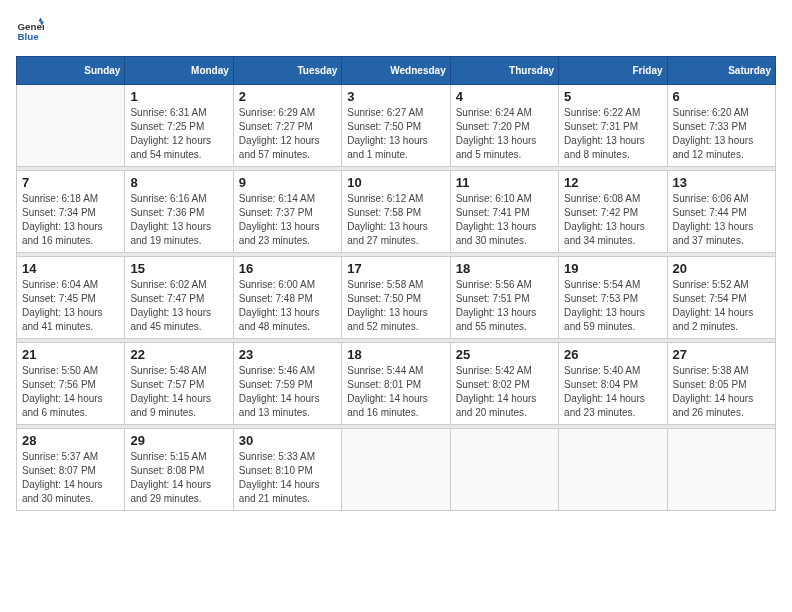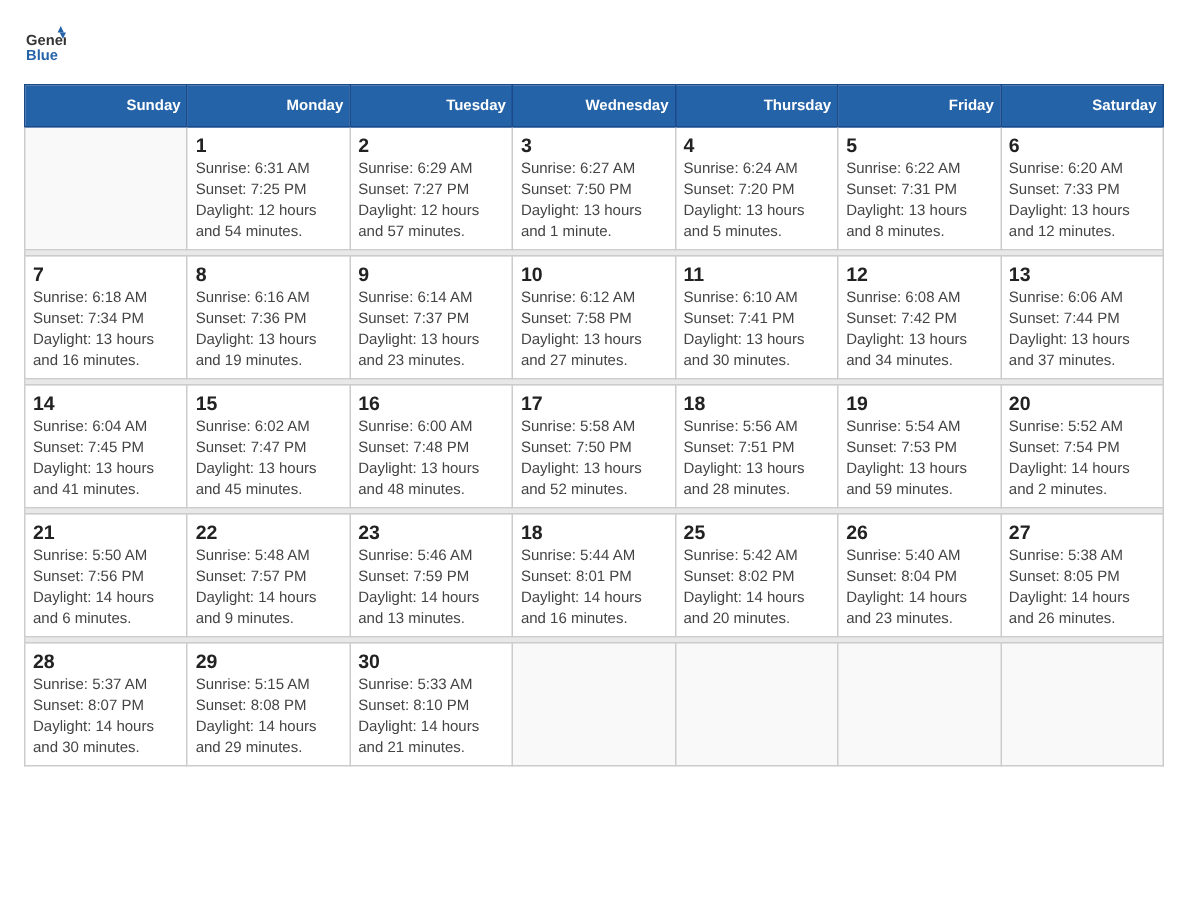--- a/index.html
+++ b/index.html
@@ -191,21 +191,21 @@
         <td>
           <div class="day-number">16</div>
           <div class="day-info"><span>Sunrise: 6:00 AM</span><br><span>Sunset: 7:48 PM</span><br><span>Daylight: 13 hours</span><br><span>and 48 minutes.</span></div>
         </td>
         <td>
           <div class="day-number">17</div>
           <div class="day-info"><span>Sunrise: 5:58 AM</span><br><span>Sunset: 7:50 PM</span><br><span>Daylight: 13 hours</span><br><span>and 52 minutes.</span></div>
         </td>
         <td>
           <div class="day-number">18</div>
-          <div class="day-info"><span>Sunrise: 5:56 AM</span><br><span>Sunset: 7:51 PM</span><br><span>Daylight: 13 hours</span><br><span>and 28 minutes.</span></div>
+          <div class="day-info"><span>Sunrise: 5:56 AM</span><br><span>Sunset: 7:51 PM</span><br><span>Daylight: 13 hours</span><br><span>and 55 minutes.</span></div>
         </td>
         <td>
           <div class="day-number">19</div>
           <div class="day-info"><span>Sunrise: 5:54 AM</span><br><span>Sunset: 7:53 PM</span><br><span>Daylight: 13 hours</span><br><span>and 59 minutes.</span></div>
         </td>
         <td>
           <div class="day-number">20</div>
           <div class="day-info"><span>Sunrise: 5:52 AM</span><br><span>Sunset: 7:54 PM</span><br><span>Daylight: 14 hours</span><br><span>and 2 minutes.</span></div>
         </td>
       </tr>

